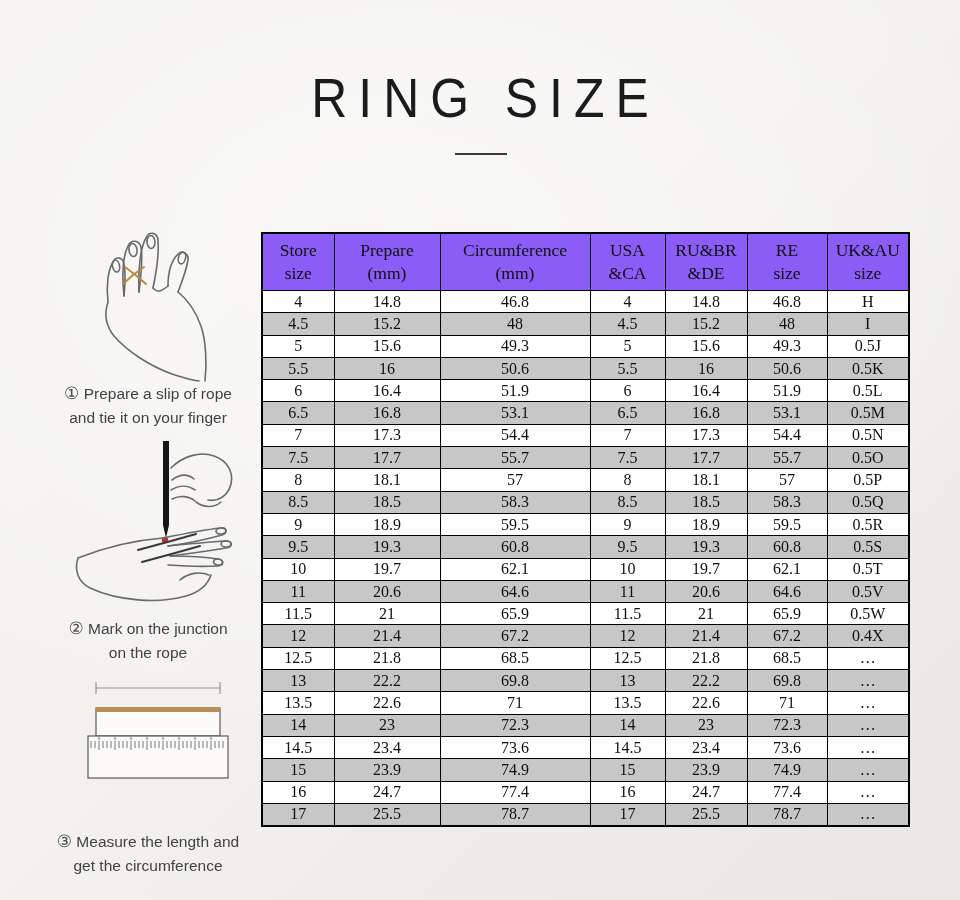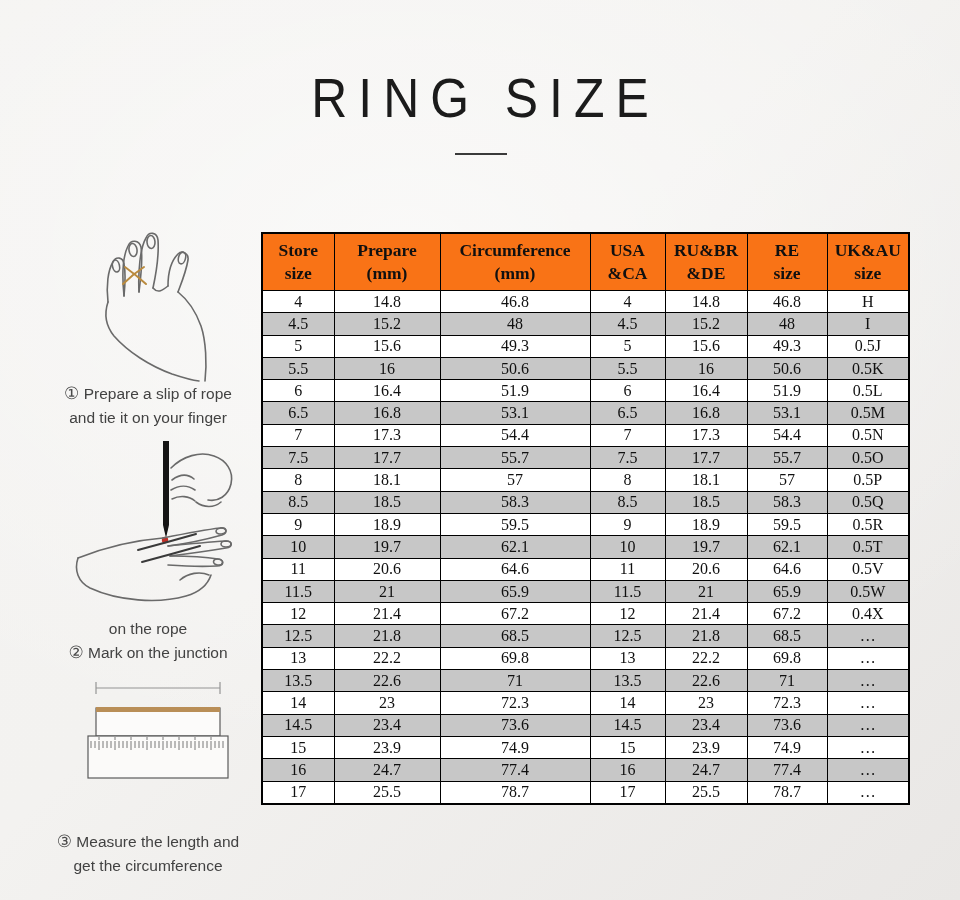--- a/index.html
+++ b/index.html
@@ -40,21 +40,21 @@
     border-collapse:collapse;table-layout:fixed;
     border:2px solid #000;
     font-family:"Liberation Serif",serif;color:#101010;
     background:#ffffff;
   }
   .size-table th,.size-table td{
     border:1px solid #000;text-align:center;vertical-align:middle;padding:0;
     overflow:hidden;white-space:nowrap;
   }
   .size-table th{
-    background:#f97316;font-weight:700;font-size:17.5px;line-height:1.3;
+    background:#8b5cf6;font-weight:400;font-size:17.5px;line-height:1.3;
     height:56px;
   }
   .size-table td{font-size:16px;height:21.3px;line-height:1;}
   .size-table tbody tr:nth-child(even) td{background:#c7c7c7;}
   .c0{width:72px}.c1{width:106px}.c2{width:150px}.c3{width:75px}
   .c4{width:82px}.c5{width:80px}.c6{width:82px}
 </style>
 </head>
 <body>
 
@@ -109,23 +109,23 @@
       <ellipse cx="150" cy="124" rx="4.5" ry="3" transform="rotate(6 150 124)"></ellipse>
       <path d="M10,120 C6,132 10,144 22,150 C50,163 90,166 118,158 C132,154 140,146 143,137"></path>
       <path d="M112,142 C120,135 132,133 141,137"></path>
     </g>
     <g fill="none" stroke="#3a3a3a" stroke-width="2" stroke-linecap="round">
       <path d="M70,112 Q100,104 128,96"></path>
       <path d="M74,124 Q104,116 132,108"></path>
     </g>
   </svg>
   <div class="caption cap2">
-    <div>on the rope</div>
     <div><span class="cap-num">②</span>
       <span>Mark on the junction</span></div>
+    <div>on the rope</div>
   </div>
 
   <svg class="step-art" style="left:82px;top:676px" width="152" height="108" viewBox="0 0 152 108">
     <defs>
       <pattern id="tk" width="16" height="13" patternUnits="userSpaceOnUse">
         <path d="M1,0 V12 M5,0 V7 M9,0 V7 M13,0 V7" stroke="#777" stroke-width="1" fill="none"></path>
       </pattern>
     </defs>
     <g stroke="#949494" stroke-width="1.2" fill="none">
       <path d="M14,12 H138"></path>
@@ -279,20 +279,29 @@
         <tr>
           <td>9</td>
           <td>18.9</td>
           <td>59.5</td>
           <td>9</td>
           <td>18.9</td>
           <td>59.5</td>
           <td>0.5R</td>
         </tr>
         <tr>
+          <td>9.5</td>
+          <td>19.3</td>
+          <td>60.8</td>
+          <td>9.5</td>
+          <td>19.3</td>
+          <td>60.8</td>
+          <td>0.5S</td>
+        </tr>
+        <tr>
           <td>10</td>
           <td>19.7</td>
           <td>62.1</td>
           <td>10</td>
           <td>19.7</td>
           <td>62.1</td>
           <td>0.5T</td>
         </tr>
         <tr>
           <td>11</td>

